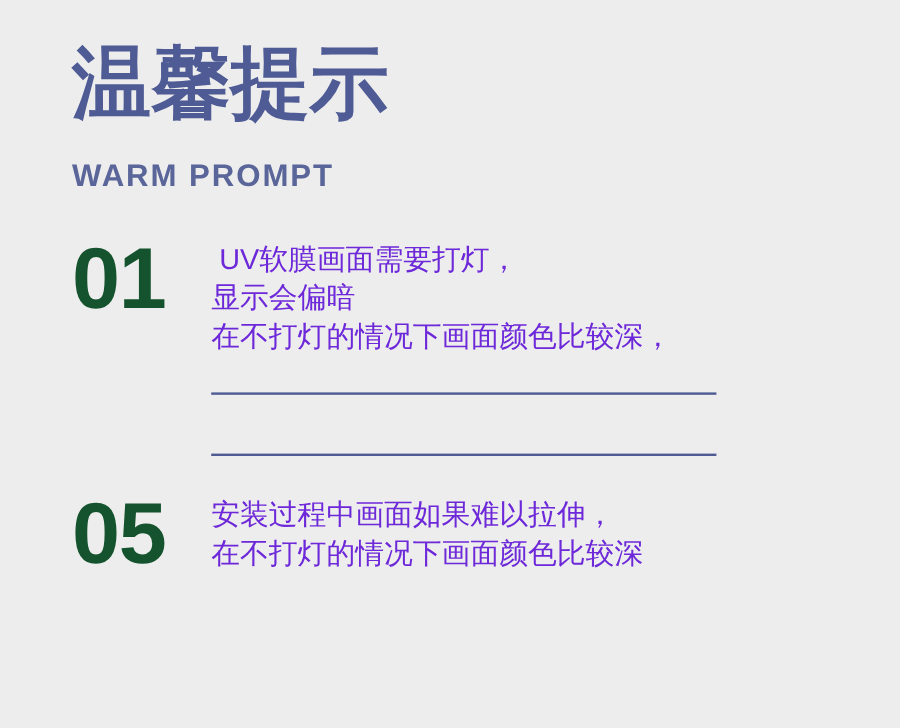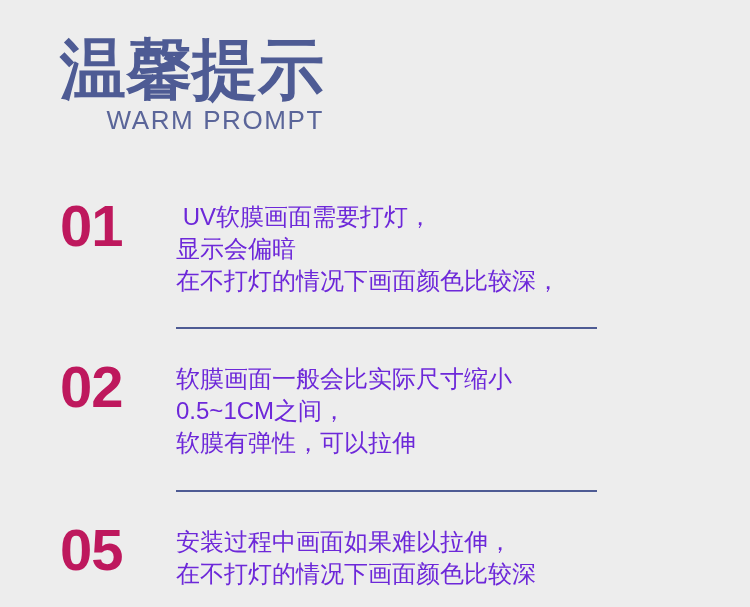--- a/index.html
+++ b/index.html
@@ -33,51 +33,50 @@
   .header-title {
     font-size: 66px;
     font-weight: bold;
     color: #4e5b94;
     line-height: 1.0;
     letter-spacing: 0px;
     white-space: nowrap;
   }
 
   .header-subtitle {
-    margin-top: 4px;
+    margin-top: 30px;
     font-size: 26px;
-    font-weight: normal;
+    font-weight: bold;
     color: #5a6599;
     letter-spacing: 1.6px;
     line-height: 1.1;
     white-space: nowrap;
-    text-align: right;
   }
 
   
   .items {
     position: absolute;
     left: 0;
     top: 196px;
     width: 750px;
   }
 
   .item {
     position: relative;
     display: flex;
     align-items: flex-start;
     padding-left: 60px;
   }
 
   .item-number {
     flex: 0 0 auto;
     width: 116px;
-    font-size: 58px;
+    font-size: 72px;
     font-weight: bold;
-    color: #be185d;
+    color: #14532d;
     line-height: 1.05;
     letter-spacing: -1px;
     -webkit-user-select: none;
     user-select: none;
   }
 
   .item-body {
     flex: 1 1 auto;
     padding-top: 5px;
   }
@@ -135,28 +134,20 @@
         <div class="item-line">在不打灯的情况下画面颜色比较深，</div>
       </div>
     </div>
 
     <div class="spacer-01"></div>
 
     <div class="divider-row">
       <div class="divider"></div>
     </div>
 
-    <div class="item item-02">
-      <div class="item-number">02</div>
-      <div class="item-body">
-        <div class="item-line">软膜画面一般会比实际尺寸缩小</div>
-        <div class="item-line">0.5~1CM之间，</div>
-        <div class="item-line">软膜有弹性，可以拉伸</div>
-      </div>
-    </div>
 
     <div class="spacer-02"></div>
 
     <div class="divider-row">
       <div class="divider"></div>
     </div>
 
     <div class="item item-03">
       <div class="item-number">05</div>
       <div class="item-body">

